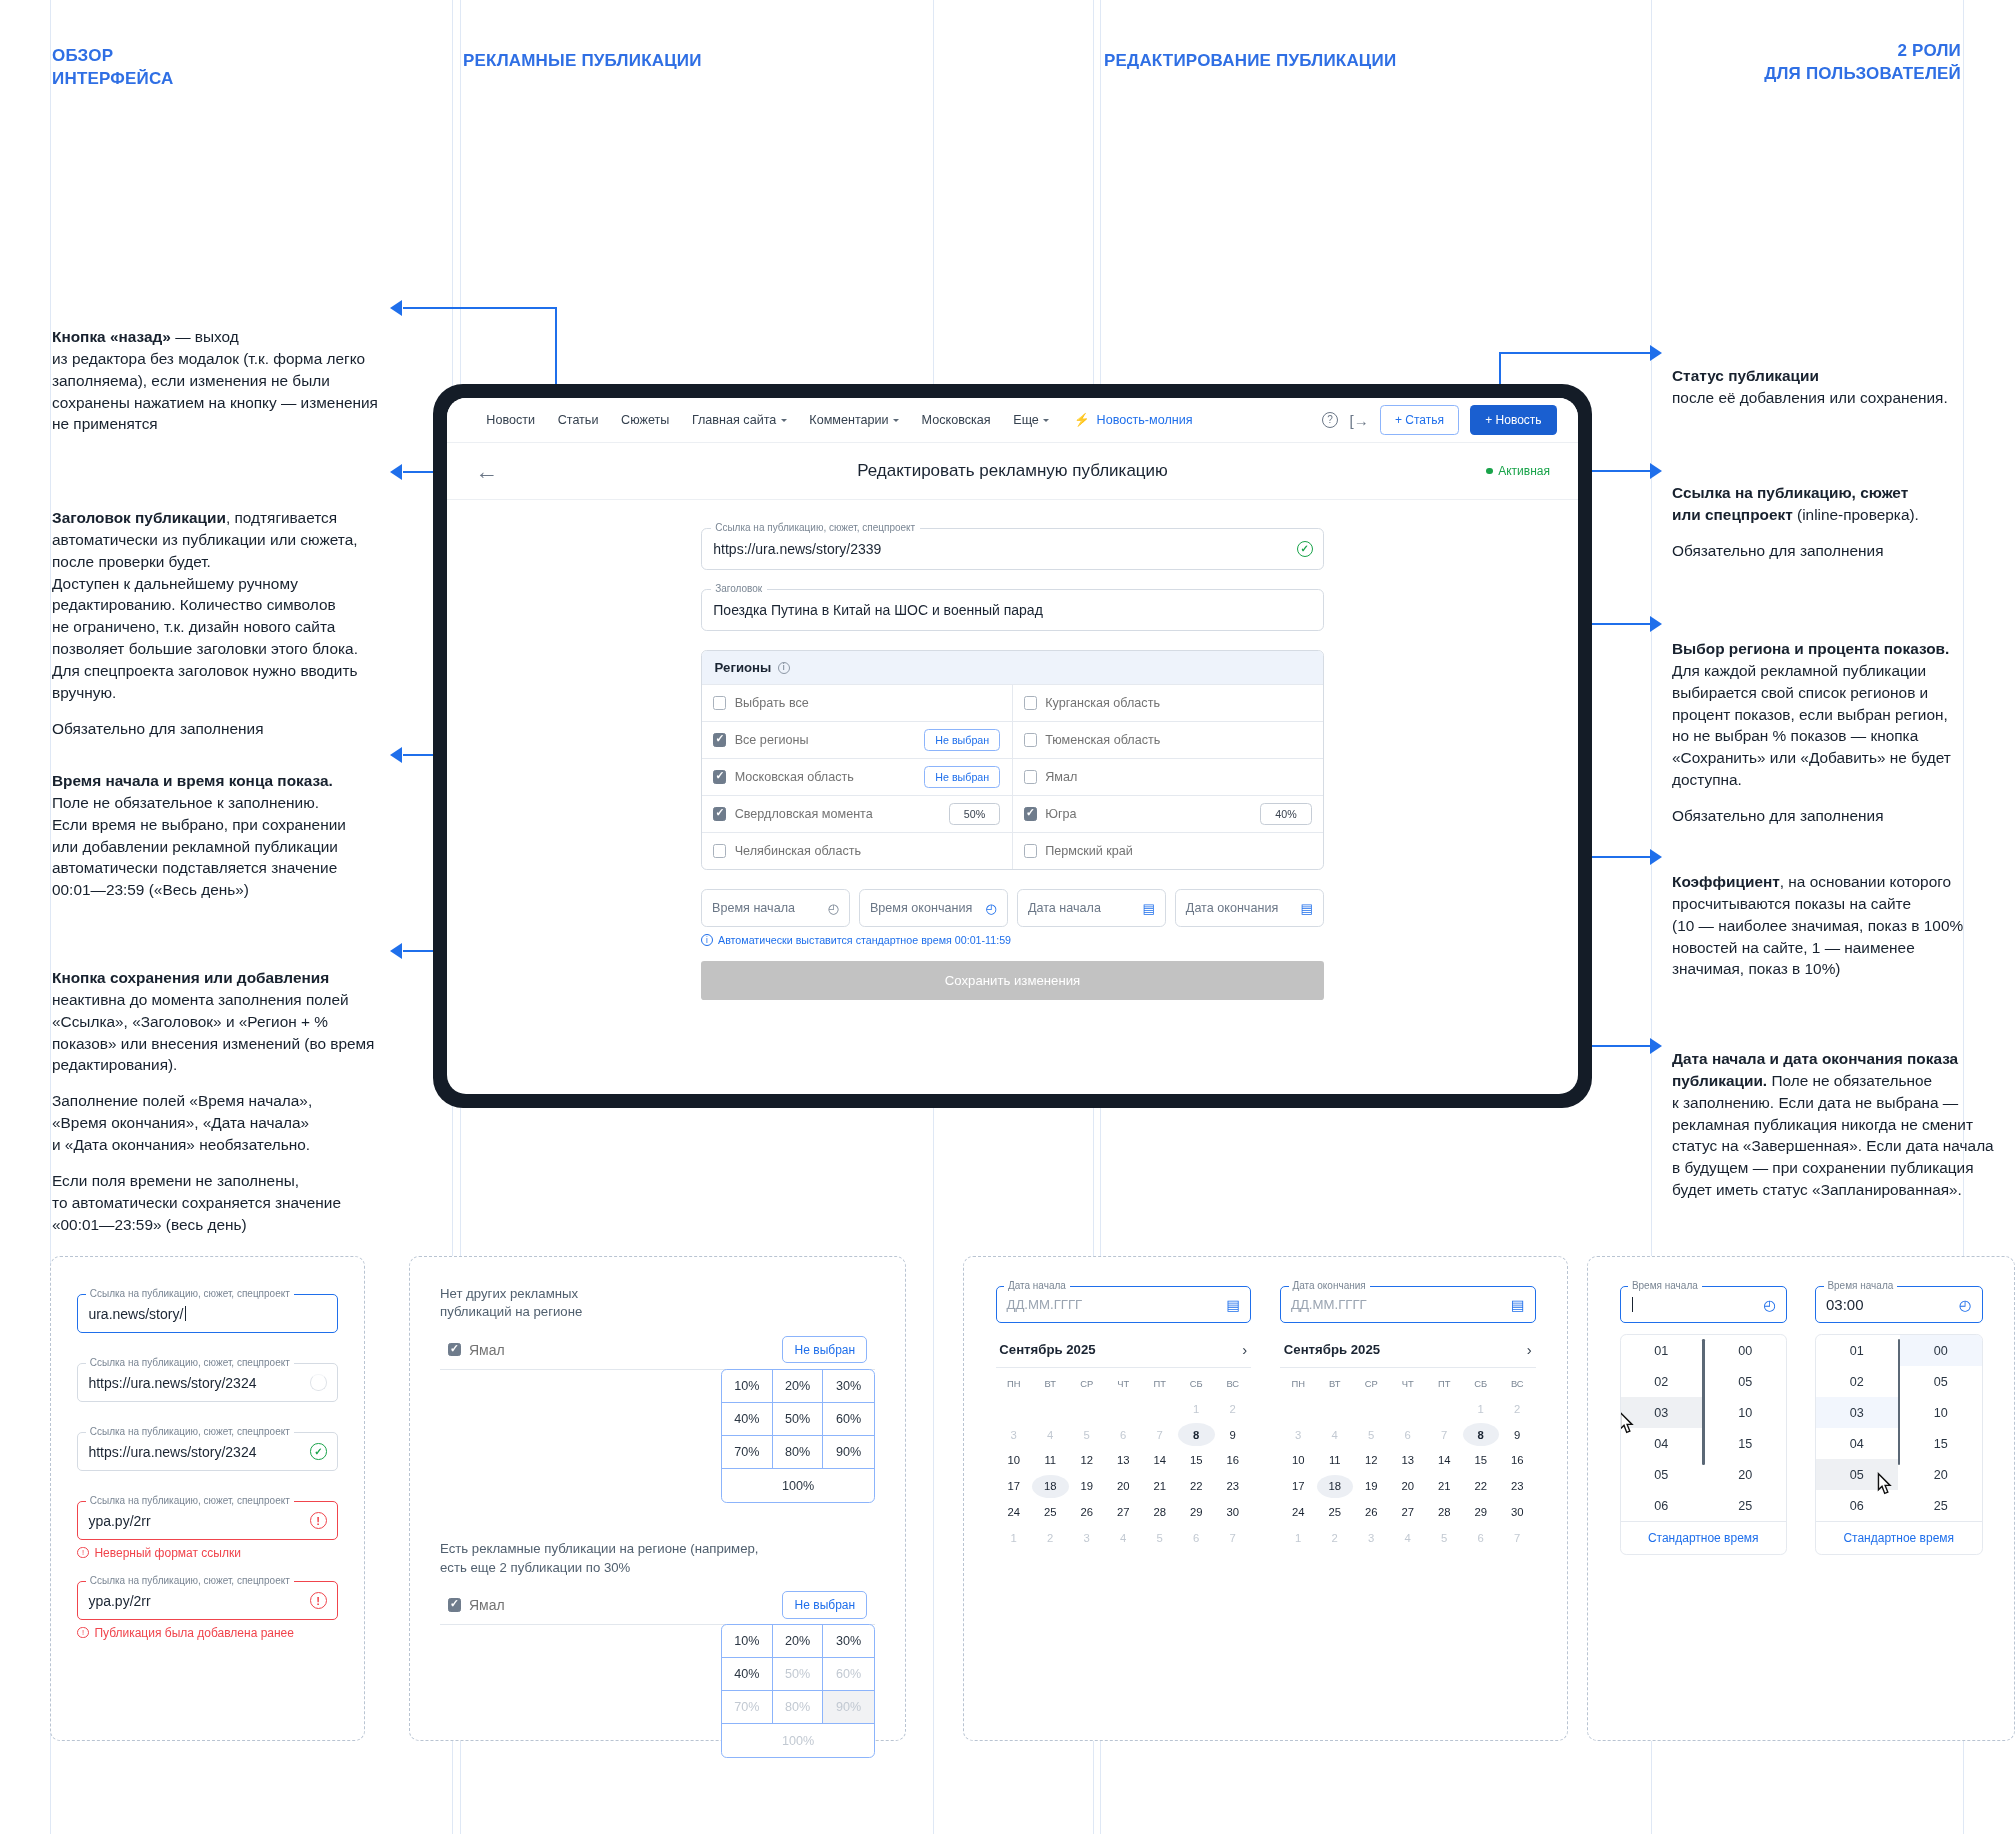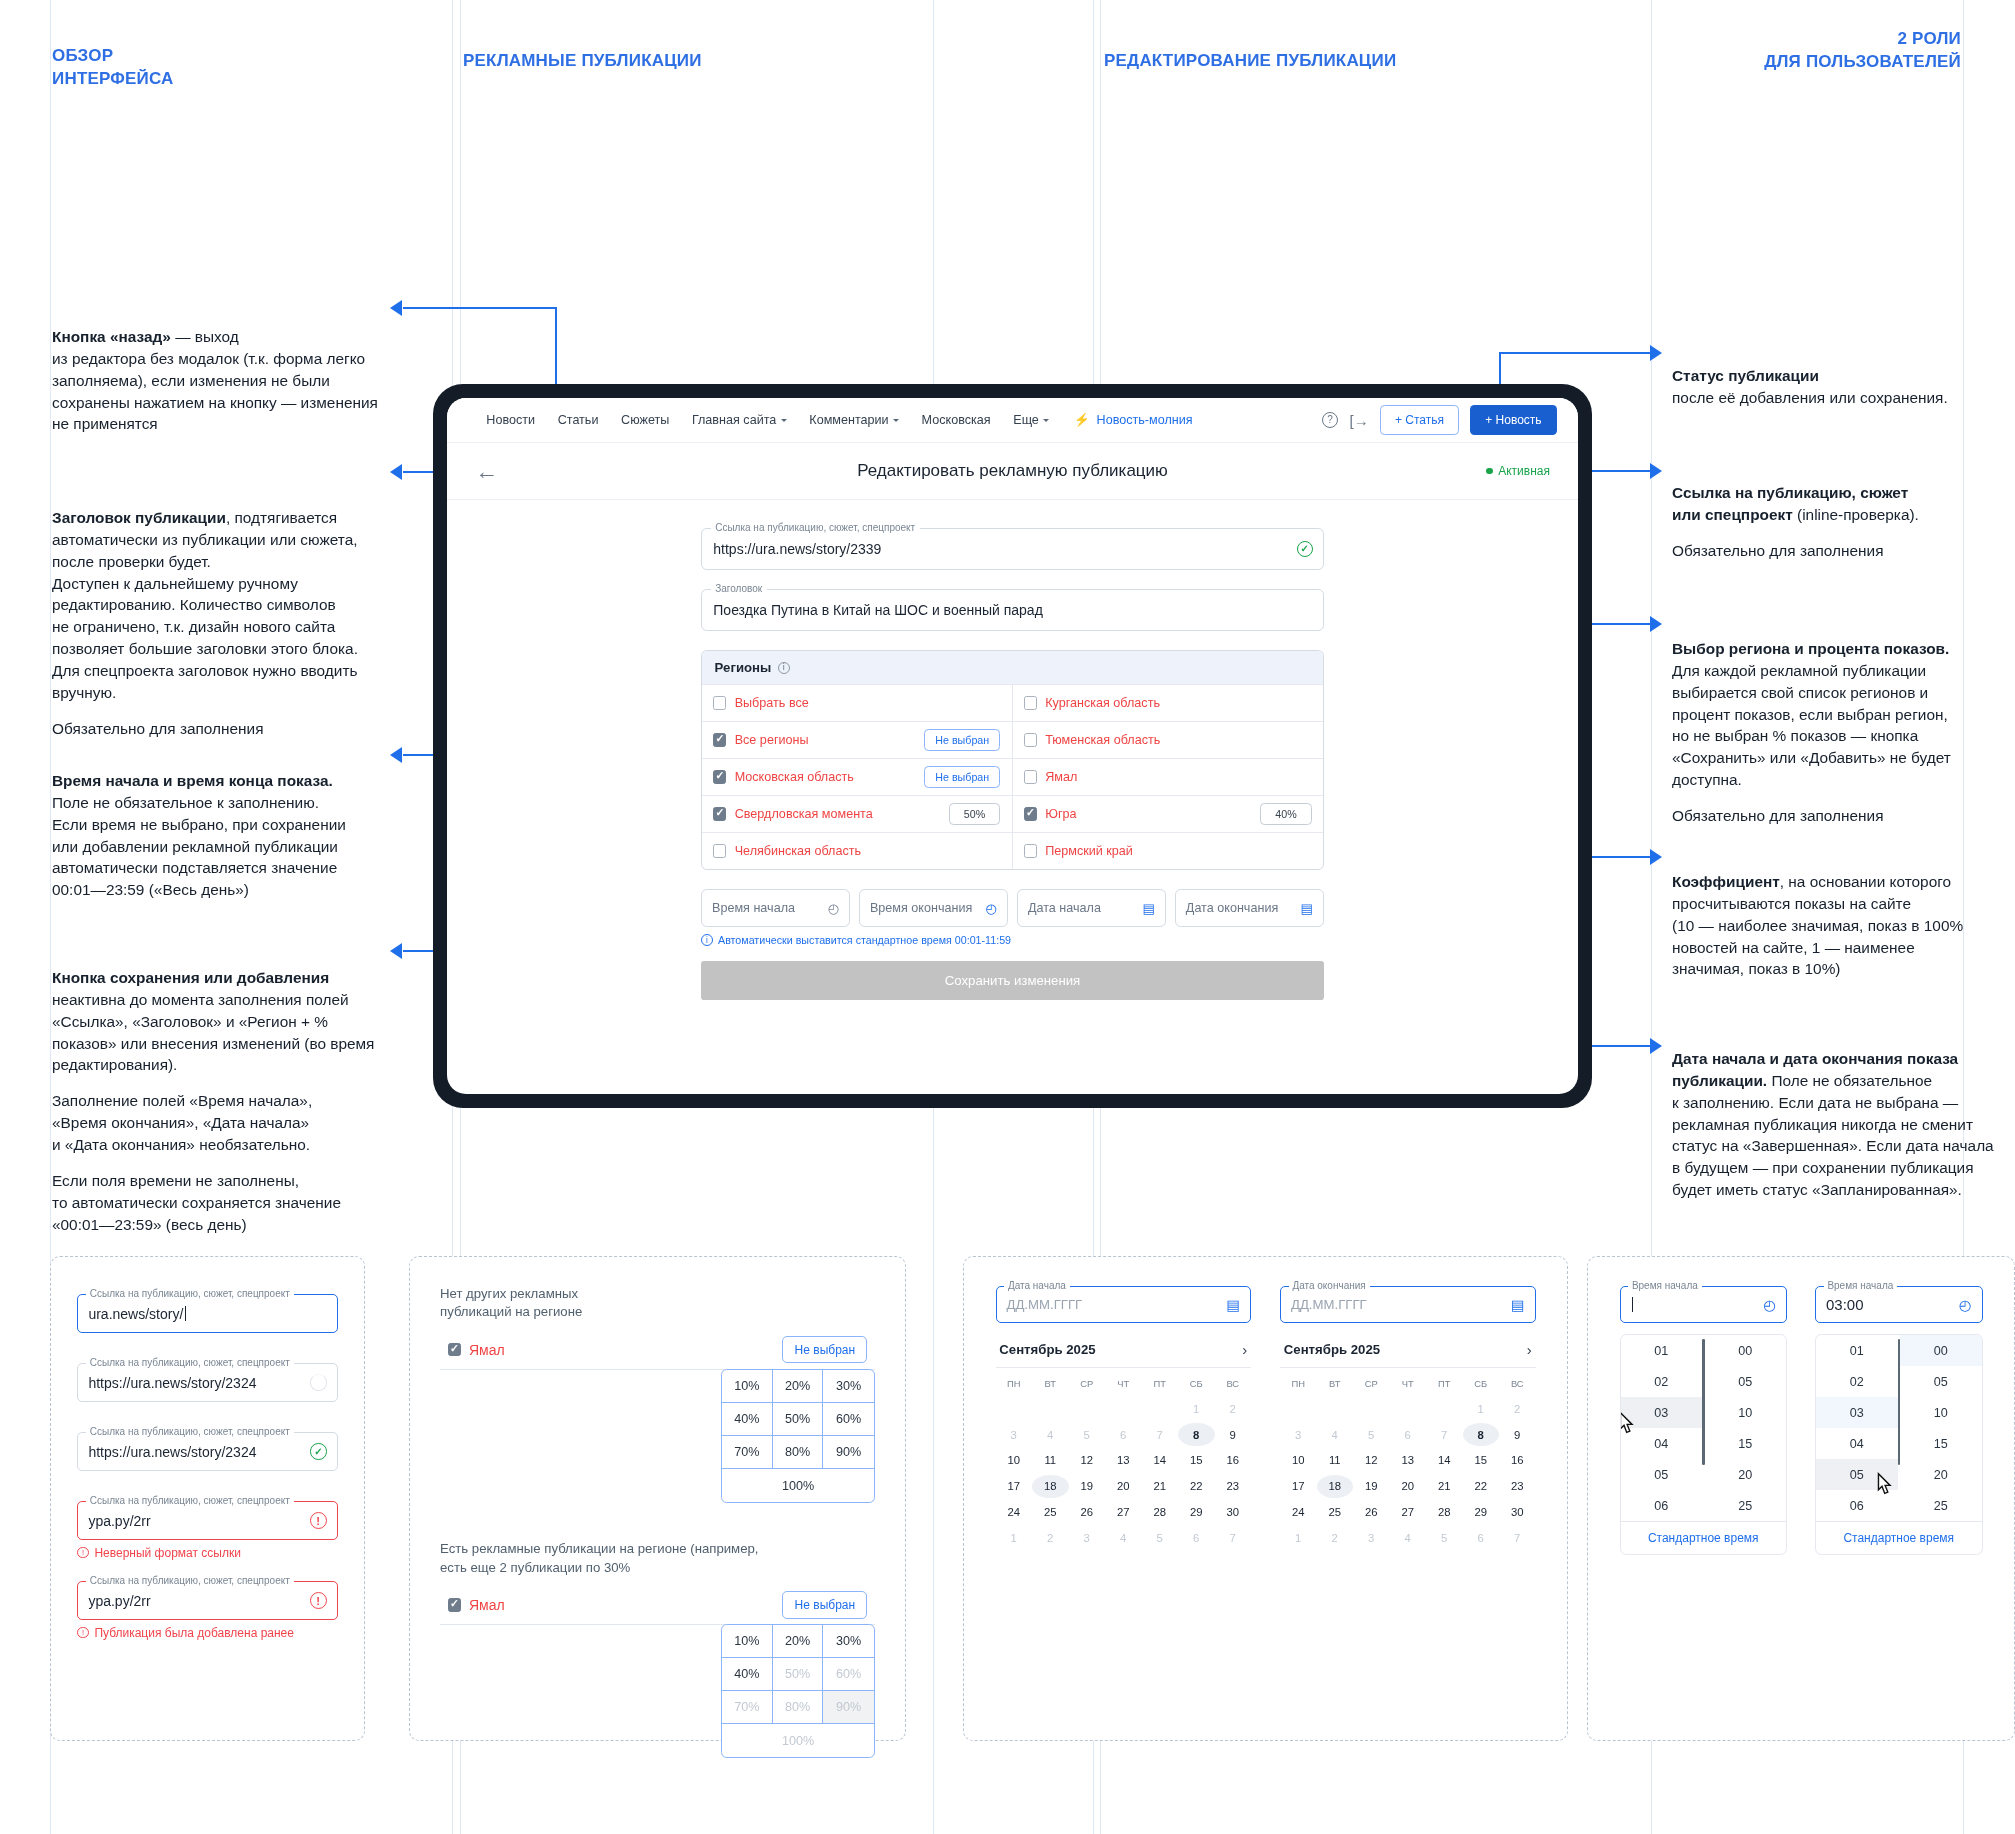--- a/index.html
+++ b/index.html
@@ -159,21 +159,21 @@
   .reg-grid > .reg-cell:nth-child(odd) { border-right: 0.6px solid #e5e9ef; }
   .cbox {
     width: 13.2px; height: 13.2px; border: 1.3px solid #a9b2bd; border-radius: 2.5px;
     background: #fff; flex: none;
   }
   .cbox.on { background: #6f7c8c; border-color: #6f7c8c; position: relative; }
   .cbox.on::after {
     content: "✓"; position: absolute; left: 1.3px; top: -2.5px; color: #fff; font-size: 10.7px; font-weight: 700;
   }
   .reg-name { font-size: 12.6px; color: #2b3embed; }
-  .reg-name { color: #ef4444; }
+  .reg-name { color: #737373; }
   .reg-pill {
     margin-left: auto; border: 0.9px solid #8cb4fb; color: #1f6feb; border-radius: 4.4px;
     font-size: 10.7px; padding: 4.4px 10px; white-space: nowrap;
   }
   .reg-pct {
     margin-left: auto; border: 0.9px solid #c6cdd6; color: #39424f; border-radius: 4.4px;
     font-size: 10.7px; padding: 4.4px 14px; white-space: nowrap;
   }
 
   
@@ -288,21 +288,21 @@
 <div class="guide" style="left:933px"></div>
 <div class="guide" style="left:1093px"></div>
 <div class="guide" style="left:1100px"></div>
 <div class="guide" style="left:1651px"></div>
 <div class="guide" style="left:1963px"></div>
 
 <div class="sect-head" style="left:52px; top:45px; white-space:pre-line">ОБЗОР
 ИНТЕРФЕЙСА</div>
 <div class="sect-head" style="left:463px; top:50px">РЕКЛАМНЫЕ ПУБЛИКАЦИИ</div>
 <div class="sect-head" style="left:1104px; top:50px">РЕДАКТИРОВАНИЕ ПУБЛИКАЦИИ</div>
-<div class="sect-head right" style="right:54px; top:28px; white-space:pre-line">2 РОЛИ
+<div class="sect-head right" style="right:54px; top:40px; white-space:pre-line">2 РОЛИ
 ДЛЯ ПОЛЬЗОВАТЕЛЕЙ</div>
 
 <div class="note" style="left:52px; top:304px; width:340px">
   <b>Кнопка «назад»</b><span> — выход
 из редактора без модалок (т.к. форма легко
 заполняема), если изменения не были
 сохранены нажатием на кнопку — изменения
 не применятся</span>
 </div>
 

